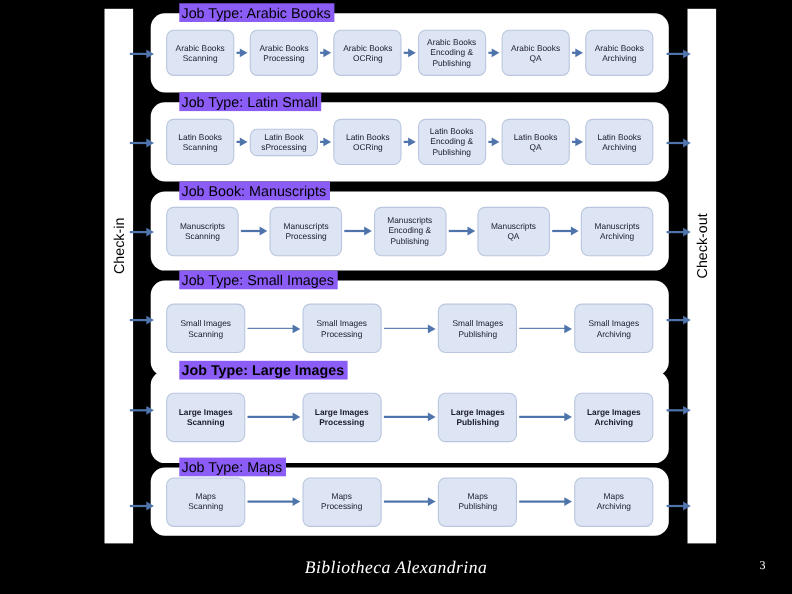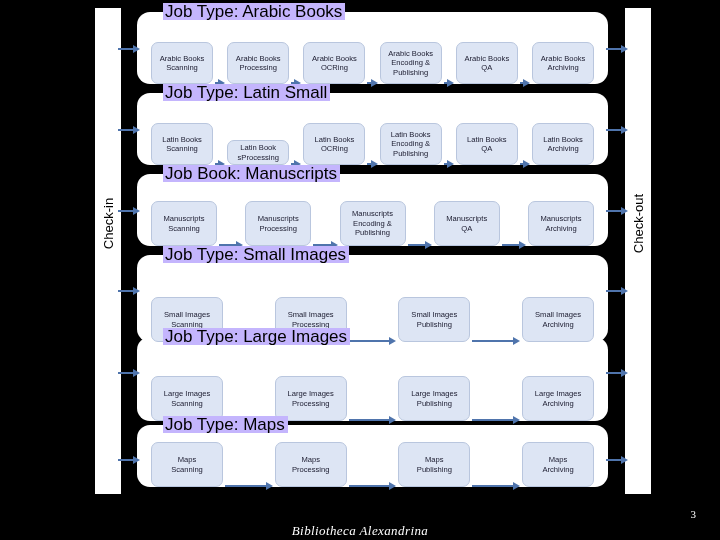--- a/index.html
+++ b/index.html
@@ -63,38 +63,38 @@
     left: 137px;
     width: 471px;
     background: #ffffff;
     border-radius: 13px;
   }
 
   .lane-title {
     position: absolute;
     top: -9px;
     left: 26px;
-    background: #c4b5fd;
+    background: #8b5cf6;
     color: #000000;
-    font-size: 17px;
+    font-size: 13px;
     line-height: 15px;
     padding: 1px 3px 1px 2px;
     white-space: nowrap;
     z-index: 6;
     font-family: "Liberation Sans", sans-serif;
   }
 
   .lane-inner {
     position: absolute;
     left: 0;
     right: 0;
     top: 0;
     bottom: 0;
     display: flex;
-    align-items: flex-end;
+    align-items: center;
     justify-content: space-evenly;
     padding: 0 14px;
     box-sizing: border-box;
   }
 
   
   .node {
     background: #dde5f4;
     border: 1px solid #b9c6de;
     border-radius: 7px;
@@ -171,23 +171,22 @@
   
   #footer-title {
     position: absolute;
     left: 0;
     right: 0;
     top: 508px;
     text-align: center;
     color: #ffffff;
     font-family: "Liberation Serif", serif;
     font-style: italic;
-    font-size: 13px;
+    font-size: 16px;
     letter-spacing: .4px;
-    margin-top: 15px;
   }
   #footer-page {
     position: absolute;
     right: 24px;
     top: 508px;
     color: #ffffff;
     font-family: "Liberation Serif", serif;
     font-size: 11px;
   }
 </style>
@@ -364,21 +363,21 @@
           </div>
           <div class="conn"></div>
           <div class="node" style="width: 72px; height: 45px;">
             <div>
               <span>Small Images</span>
               <span>Archiving</span>
             </div>
           </div>
         </div>
       </div>
-      <div class="lane" style="top: 337px; height: 84px;">
+      <div class="lane" style="top: 337px; height: 84px; font-weight: bold;">
         <div class="lane-title">Job Type: Large Images</div>
         <div class="lane-inner">
           <div class="node" style="width: 72px; height: 45px;">
             <div>
               <span>Large Images</span>
               <span>Scanning</span>
             </div>
           </div>
           <div class="conn"></div>
           <div class="node" style="width: 72px; height: 45px;">

